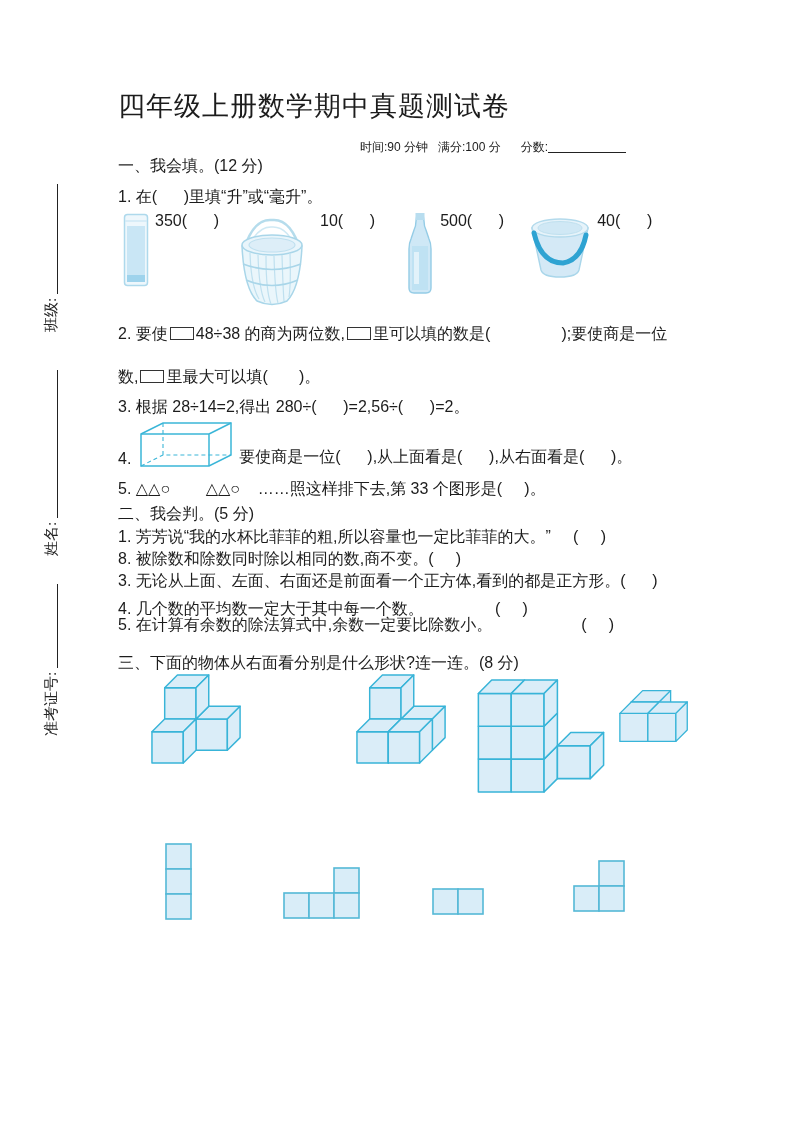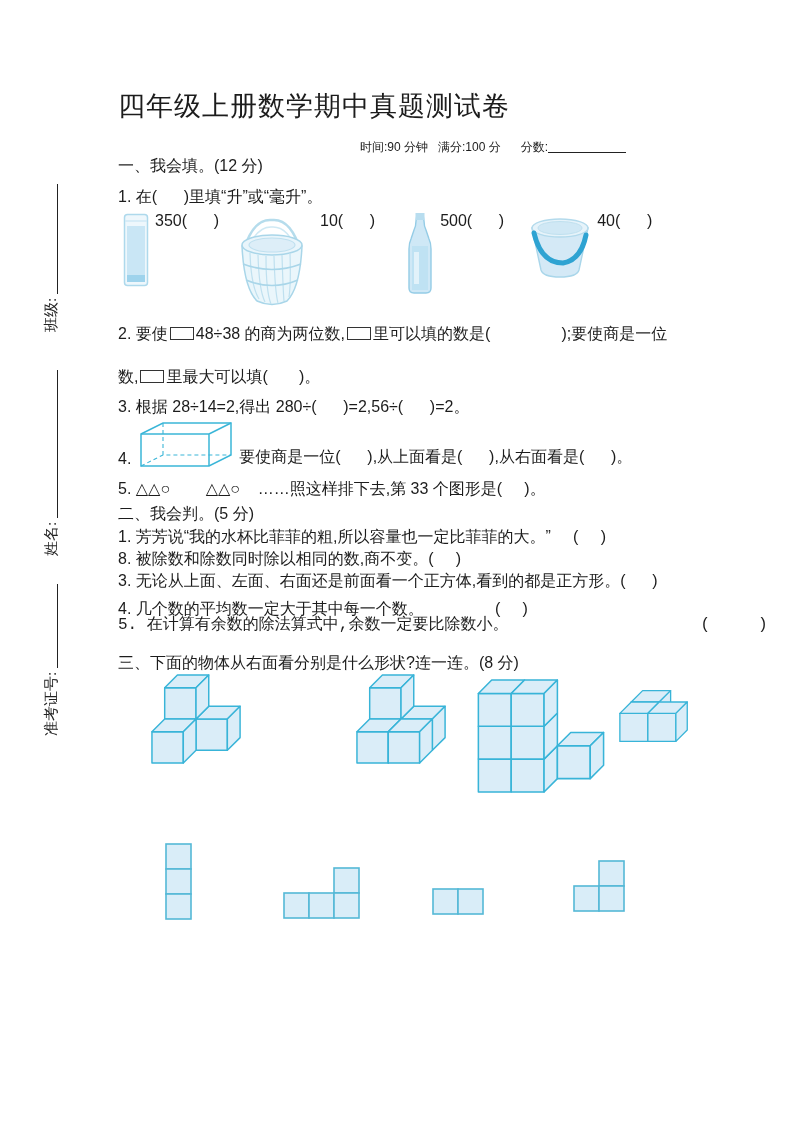--- a/index.html
+++ b/index.html
@@ -101,21 +101,21 @@
     <span class="txt">要使商是一位(      ),从上面看是(      ),从右面看是(      )。</span>
   </div>
 
   <div class="abs line" style="top:479px;">5. △△○        △△○    ……照这样排下去,第 33 个图形是(     )。</div>
 
   <div class="abs line" style="top:504px;">二、我会判。(5 分)</div>
   <div class="abs line" style="top:527px;">1. 芳芳说“我的水杯比菲菲的粗,所以容量也一定比菲菲的大。”     (     )</div>
   <div class="abs line" style="top:549px;">8. 被除数和除数同时除以相同的数,商不变。(     )</div>
   <div class="abs line" style="top:571px;">3. 无论从上面、左面、右面还是前面看一个正方体,看到的都是正方形。(      )</div>
   <div class="abs line" style="top:571px;margin-top:28px;">4. 几个数的平均数一定大于其中每一个数。                (     )</div>
-  <div class="abs line" style="top:615px;font-family:Liberation Mono, monospace;">5. 在计算有余数的除法算式中,余数一定要比除数小。                    (     )</div>
+  <div class="abs line" style="top:615px;">5. 在计算有余数的除法算式中,余数一定要比除数小。                    (     )</div>
 
   <div class="abs line" style="top:653px;">三、下面的物体从右面看分别是什么形状?连一连。(8 分)</div>
 
   <div class="figrow" style="top:672px;width:600px;height:130px;">
     <svg style="left:32px;top:0;" width="94" height="95" viewBox="0 27 96 97">
       <g fill="#daedf8" stroke="#38b4d8" stroke-width="1.5" stroke-linejoin="round">
         <path d="M15,75 H47 V107 H15 Z"></path>
           <path d="M15,75 L28,62 H60 L47,75 Z"></path>
           <path d="M47,75 L60,62 V94 L47,107 Z"></path>
         <path d="M47,75 H79 V107 H47 Z"></path>

